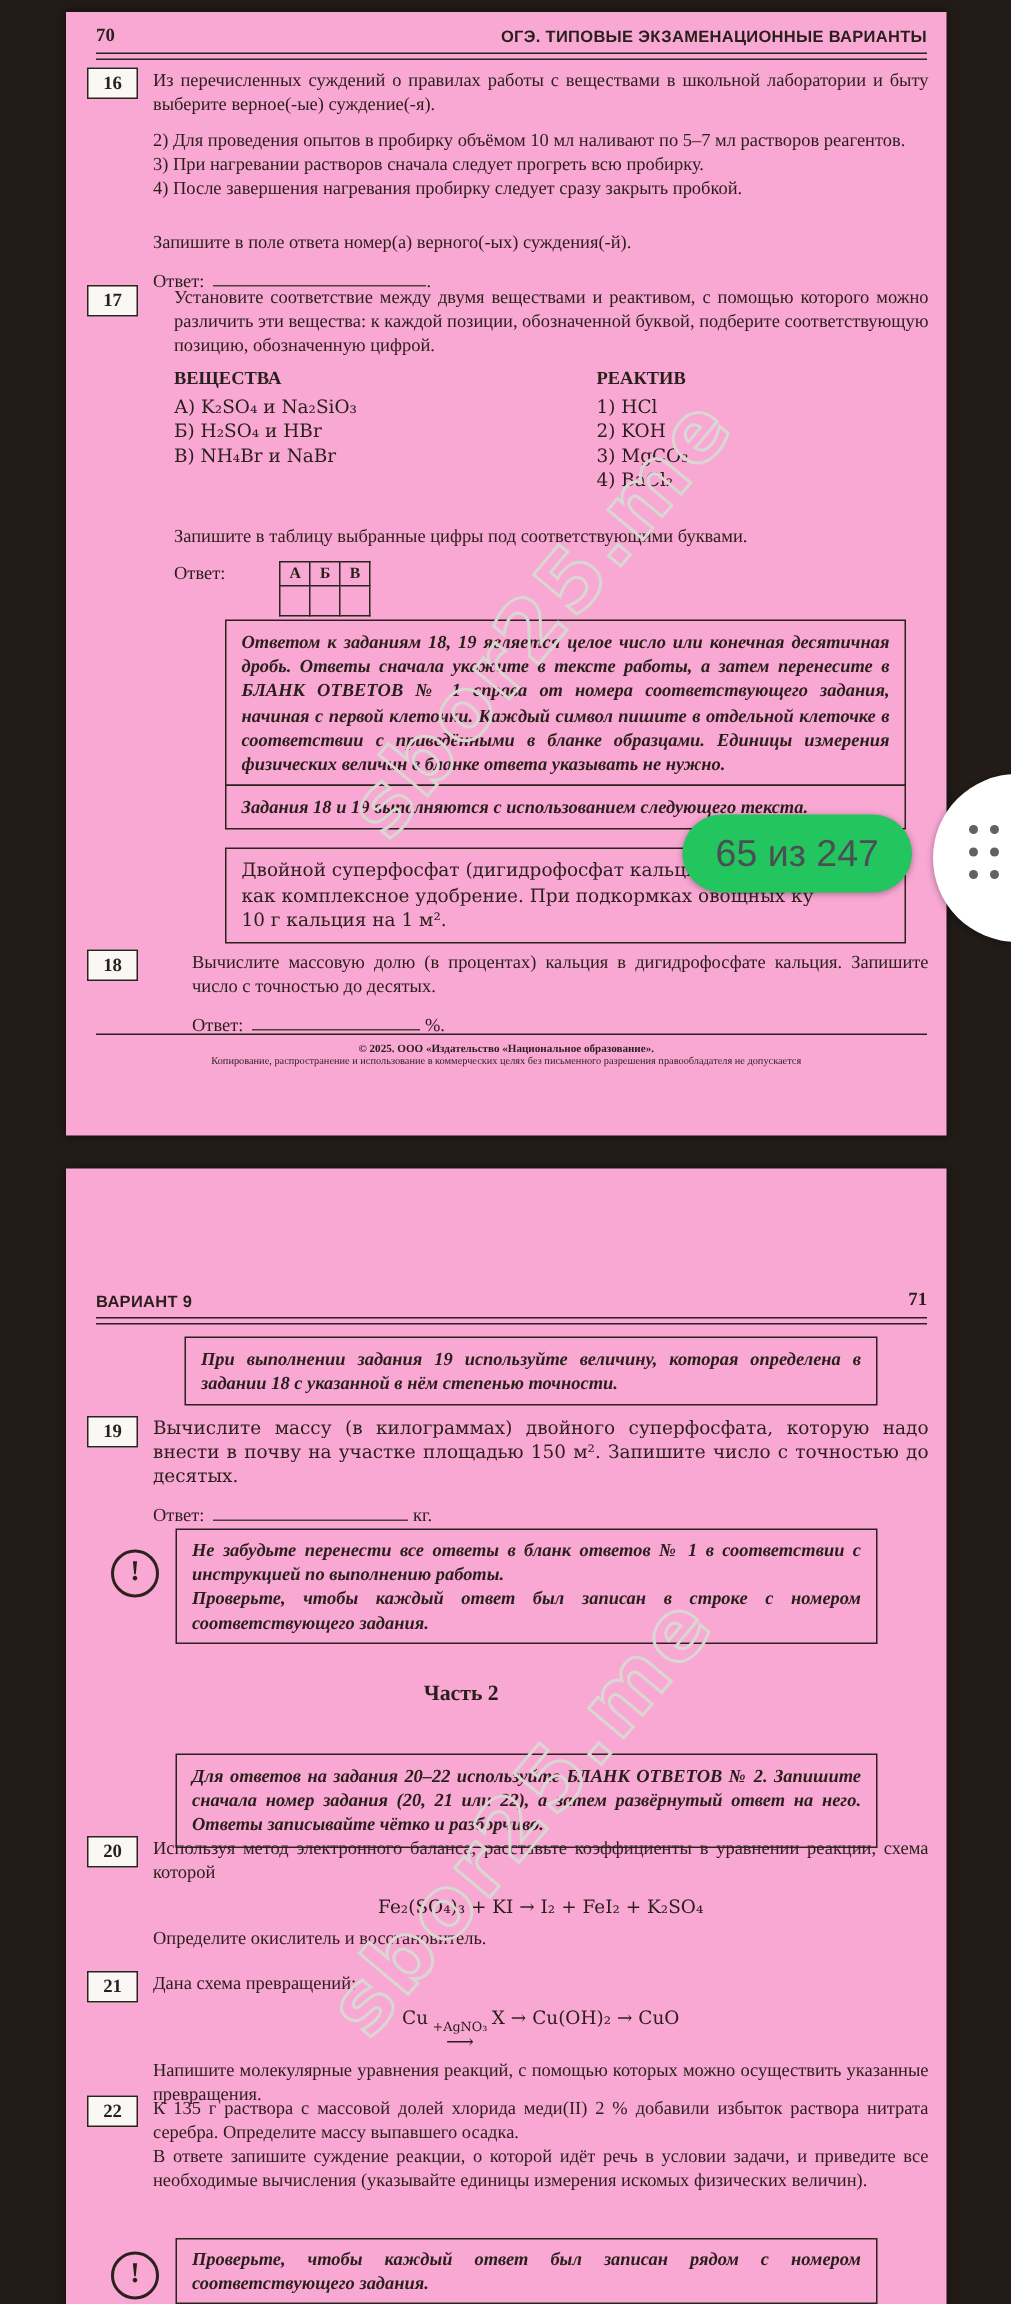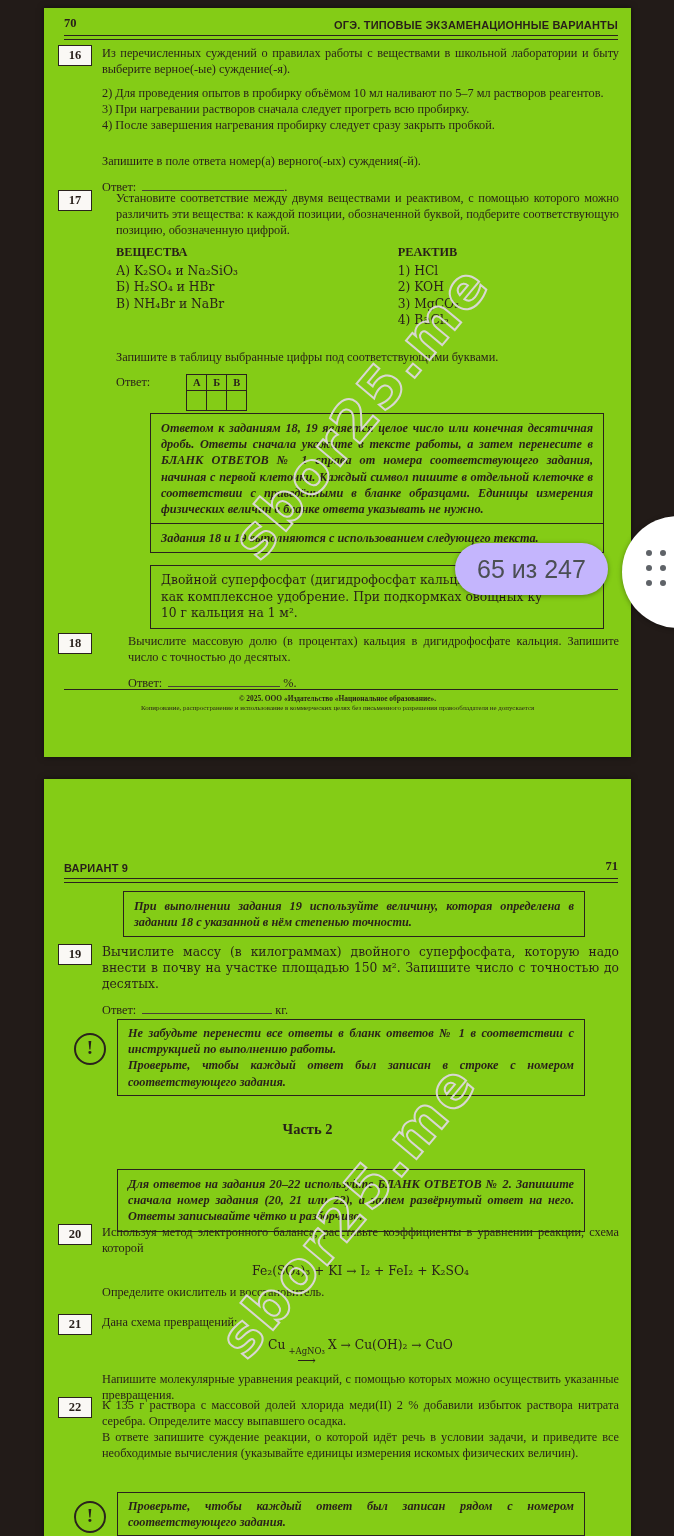--- a/index.html
+++ b/index.html
@@ -1,18 +1,18 @@
 <!DOCTYPE html>
 <html><head>
 <meta charset="utf-8">
 <style>
   html,body{margin:0;padding:0;background:#211b18;}
   .screen{position:relative;width:674px;height:1536px;background:#221b18;overflow:hidden;
           font-family:"Liberation Serif","DejaVu Serif",serif;color:#281f1a;}
-  .page{position:absolute;left:44px;width:587px;background:#84cc16;box-shadow:0 0 6px rgba(0,0,0,.5);}
+  .page{position:absolute;left:44px;width:587px;background:#f9a8d4;box-shadow:0 0 6px rgba(0,0,0,.5);}
   .p1{top:8px;height:749px;}
   .p2{top:779px;height:800px;}
 
   
   .pg-head{position:absolute;left:20px;right:13px;display:flex;justify-content:space-between;align-items:flex-end;}
   .p1 .pg-head{top:8px;} .p2 .pg-head{top:80px;}
   .hr2{position:absolute;left:20px;right:13px;height:3px;border-top:1.6px solid #2a221d;border-bottom:1px solid #2a221d;}
   .p1 .hr2{top:27px;} .p2 .hr2{top:99px;}
   .head-num{font-weight:bold;font-size:12.5px;}
   .head-title{font-family:"Liberation Sans",sans-serif;font-weight:bold;font-size:11px;letter-spacing:.2px;}
@@ -72,21 +72,21 @@
   .foot2{position:absolute;left:0;right:0;top:696px;text-align:center;font-size:6.9px;}
 
   
   .wm{position:absolute;white-space:nowrap;font-family:"DejaVu Sans",sans-serif;font-weight:bold;
       font-size:56px;letter-spacing:3px;color:transparent;-webkit-text-stroke:2px #d9d7d2;
       transform:rotate(-50deg);pointer-events:none;}
   .wm1{left:136px;top:371px;}
   .wm2{left:123px;top:399px;}
 
   
-  .pill{position:absolute;left:455px;top:543px;width:153px;height:52px;border-radius:26px;background:#c4b5fd;
+  .pill{position:absolute;left:455px;top:543px;width:153px;height:52px;border-radius:26px;background:#22c55e;
         box-shadow:0 1px 5px rgba(0,0,0,.35);display:flex;align-items:center;justify-content:center;
         font-family:"Liberation Sans",sans-serif;font-size:25px;color:#4b4f54;z-index:5;}
   .handle{position:absolute;left:622px;top:516px;width:112px;height:112px;border-radius:50%;background:#fff;
           box-shadow:0 1px 5px rgba(0,0,0,.35);z-index:5;}
   .dots{position:absolute;left:24px;top:34px;display:grid;grid-template-columns:6px 6px;
         grid-auto-rows:6px;column-gap:8px;row-gap:9px;}
   .dot{width:6px;height:6px;border-radius:50%;background:#5f6368;}
 </style>
 </head>
 <body>

